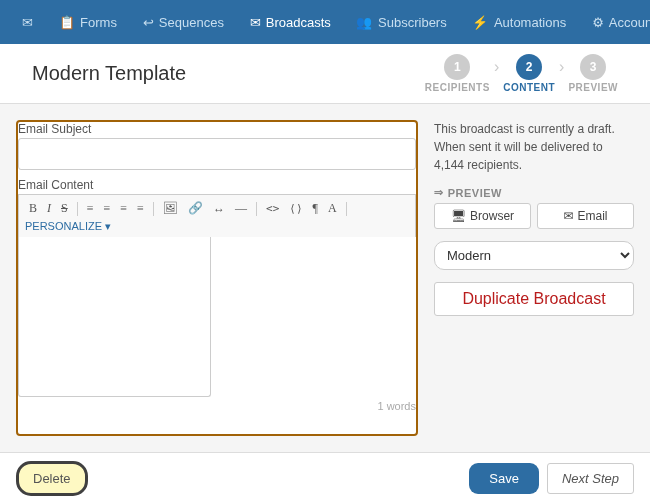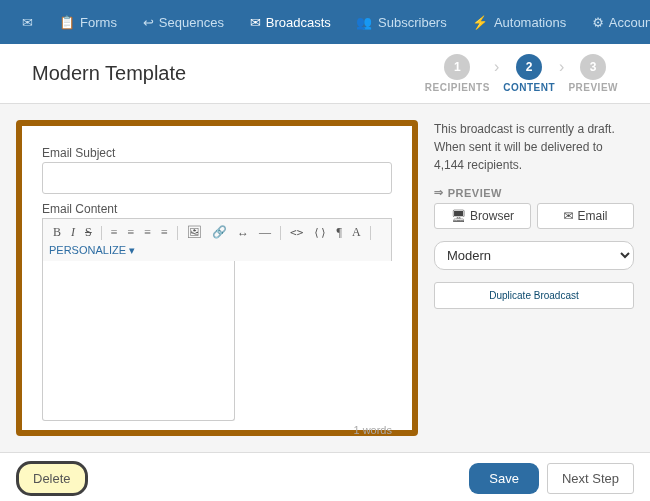--- a/index.html
+++ b/index.html
@@ -89,23 +89,23 @@
       display: flex;
       gap: 16px;
       height: calc(501px - 44px - 57px - 52px);
       overflow: hidden;
     }
 
     
     .left-panel {
       flex: 1;
       background: #fff;
-      border: 6px solid #a16207;
+      border: 2px solid #a16207;
       border-radius: 4px;
-      padding: 20px;
+      padding: 0;
       display: flex;
       flex-direction: column;
       gap: 8px;
     }
     .field-label {
       font-size: 12px;
       color: #555;
       margin-bottom: 2px;
     }
     .email-subject-input {
@@ -222,22 +222,22 @@
       background: #fff;
       cursor: pointer;
       appearance: auto;
     }
     .duplicate-btn {
       width: 100%;
       border: 1px solid #ccc;
       background: #fff;
       border-radius: 3px;
       padding: 7px 12px;
-      font-size: 10px;
-      color: #0c4a6e;
+      font-size: 16px;
+      color: #b91c1c;
       cursor: pointer;
     }
 
     
     .footer {
       background: #fff;
       border-top: 1px solid #ddd;
       padding: 10px 16px;
       display: flex;
       align-items: center;
@@ -264,20 +264,21 @@
       cursor: pointer;
     }
     .next-btn {
       border: 1px solid #ccc;
       background: #fff;
       border-radius: 3px;
       padding: 7px 14px;
       font-size: 13px;
       color: #555;
       cursor: pointer;
+      font-style: italic;
     }
   </style>
 </head>
 <body>
 
 <nav class="top-nav">
   <div class="nav-item">
     <span>✉</span>
   </div>
   <div class="nav-item">

